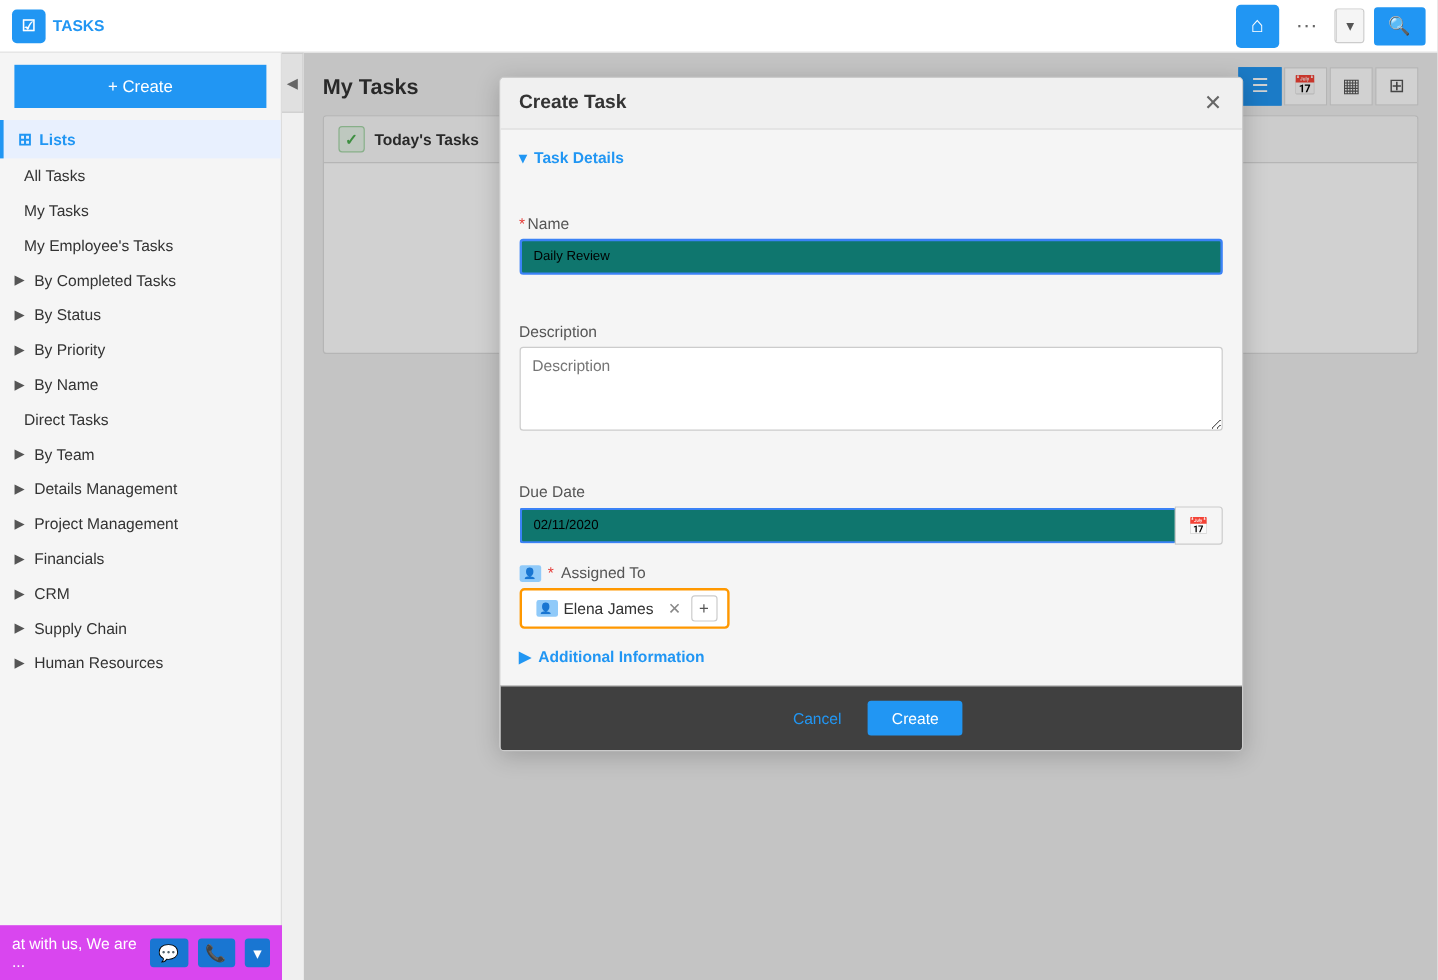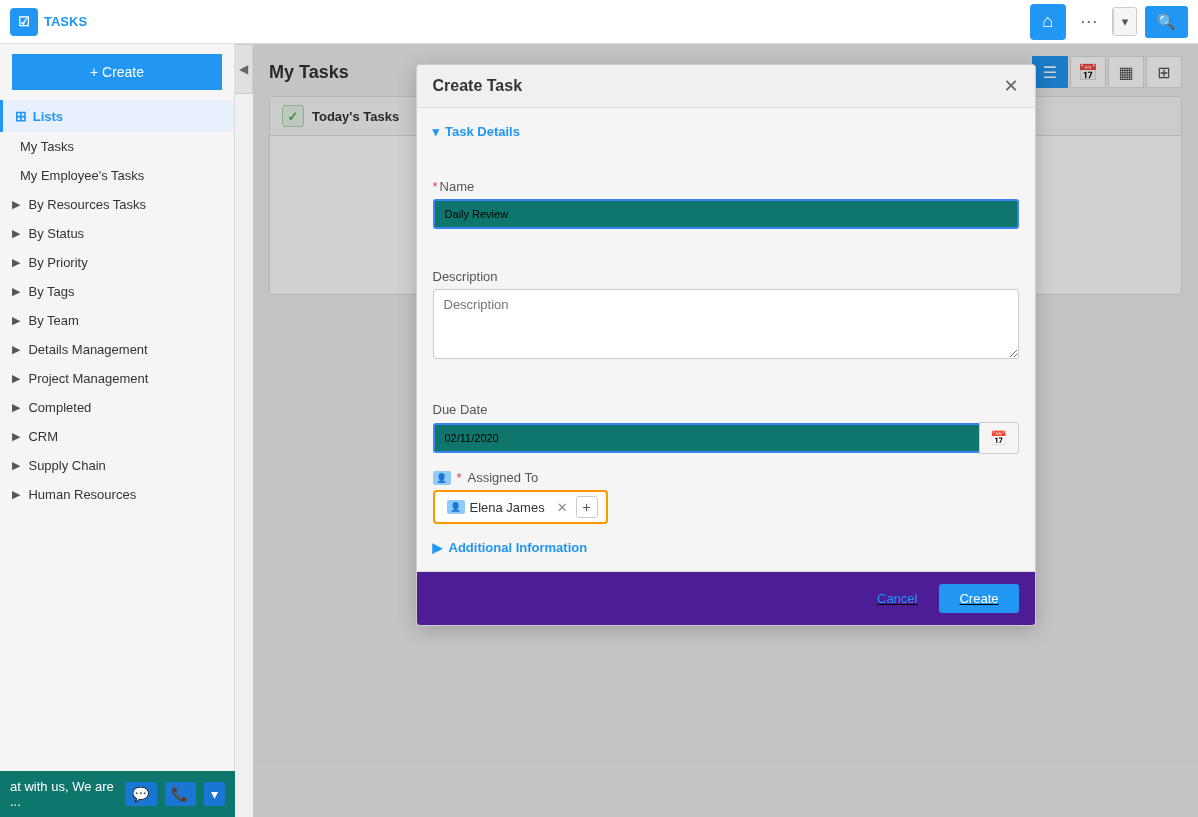--- a/index.html
+++ b/index.html
@@ -89,21 +89,21 @@
       display: flex; align-items: center; gap: 4px;
     }
     .sidebar-item.expandable { padding-left: 12px; }
     .sidebar-item .chevron { color: #555; font-size: 11px; margin-right: 4px; }
 
     
     .chat-bar {
       position: fixed;
       bottom: 0; left: 0;
       width: 235px;
-      background: #0f766e;
+      background: #d946ef;
       color: #fff;
       padding: 8px 10px;
       display: flex; align-items: center; gap: 8px;
       font-size: 12px;
     }
     .chat-bar-text { flex: 1; }
     .chat-bar-btn {
       background: #1976D2; border: none; color: #fff;
       padding: 4px 7px; border-radius: 3px; cursor: pointer;
       font-size: 14px;
@@ -281,25 +281,24 @@
       width: 22px; height: 22px; border-radius: 3px;
       cursor: pointer; color: #555; font-size: 14px;
       display: flex; align-items: center; justify-content: center;
     }
     .additional-info {
       display: flex; align-items: center; gap: 6px;
       color: #2196F3; font-weight: bold; font-size: 14px;
       cursor: pointer; margin-top: 8px;
     }
     .modal-footer {
-      display: flex; justify-content: flex-end; gap: 10px;
+      display: flex; justify-content: center; gap: 10px;
       padding: 12px 16px;
       border-top: 1px solid #ddd;
-      background: #4c1d95;
-      text-decoration: underline;
+      background: #404040;
     }
     .btn-cancel {
       background: none; border: none;
       color: #2196F3; cursor: pointer; font-size: 13px; padding: 6px 12px;
     }
     .btn-create {
       background: #2196F3; color: #fff;
       border: none; border-radius: 3px;
       padding: 7px 20px; cursor: pointer; font-size: 13px;
     }
@@ -338,56 +337,62 @@
 
   <div class="sidebar">
     <button class="sidebar-create-btn">+ Create</button>
 
     <div class="sidebar-lists-header">
       <span class="grid-icon">⊞</span>
       <span>Lists</span>
     </div>
 
     <div class="sidebar-item">
+      <span>All Tasks</span>
+    </div>
+    <div class="sidebar-item">
       <span>My Tasks</span>
     </div>
     <div class="sidebar-item">
       <span>My Employee's Tasks</span>
     </div>
     <div class="sidebar-item expandable">
       <span class="chevron">▶</span>
-      <span>By Resources Tasks</span>
+      <span>By Completed Tasks</span>
     </div>
     <div class="sidebar-item expandable">
       <span class="chevron">▶</span>
       <span>By Status</span>
     </div>
     <div class="sidebar-item expandable">
       <span class="chevron">▶</span>
       <span>By Priority</span>
     </div>
     <div class="sidebar-item expandable">
       <span class="chevron">▶</span>
-      <span>By Tags</span>
+      <span>By Name</span>
+    </div>
+    <div class="sidebar-item">
+      <span>Direct Tasks</span>
     </div>
     <div class="sidebar-item expandable">
       <span class="chevron">▶</span>
       <span>By Team</span>
     </div>
     <div class="sidebar-item expandable">
       <span class="chevron">▶</span>
       <span>Details Management</span>
     </div>
     <div class="sidebar-item expandable">
       <span class="chevron">▶</span>
       <span>Project Management</span>
     </div>
     <div class="sidebar-item expandable">
       <span class="chevron">▶</span>
-      <span>Completed</span>
+      <span>Financials</span>
     </div>
     <div class="sidebar-item expandable">
       <span class="chevron">▶</span>
       <span>CRM</span>
     </div>
     <div class="sidebar-item expandable">
       <span class="chevron">▶</span>
       <span>Supply Chain</span>
     </div>
     <div class="sidebar-item expandable">

